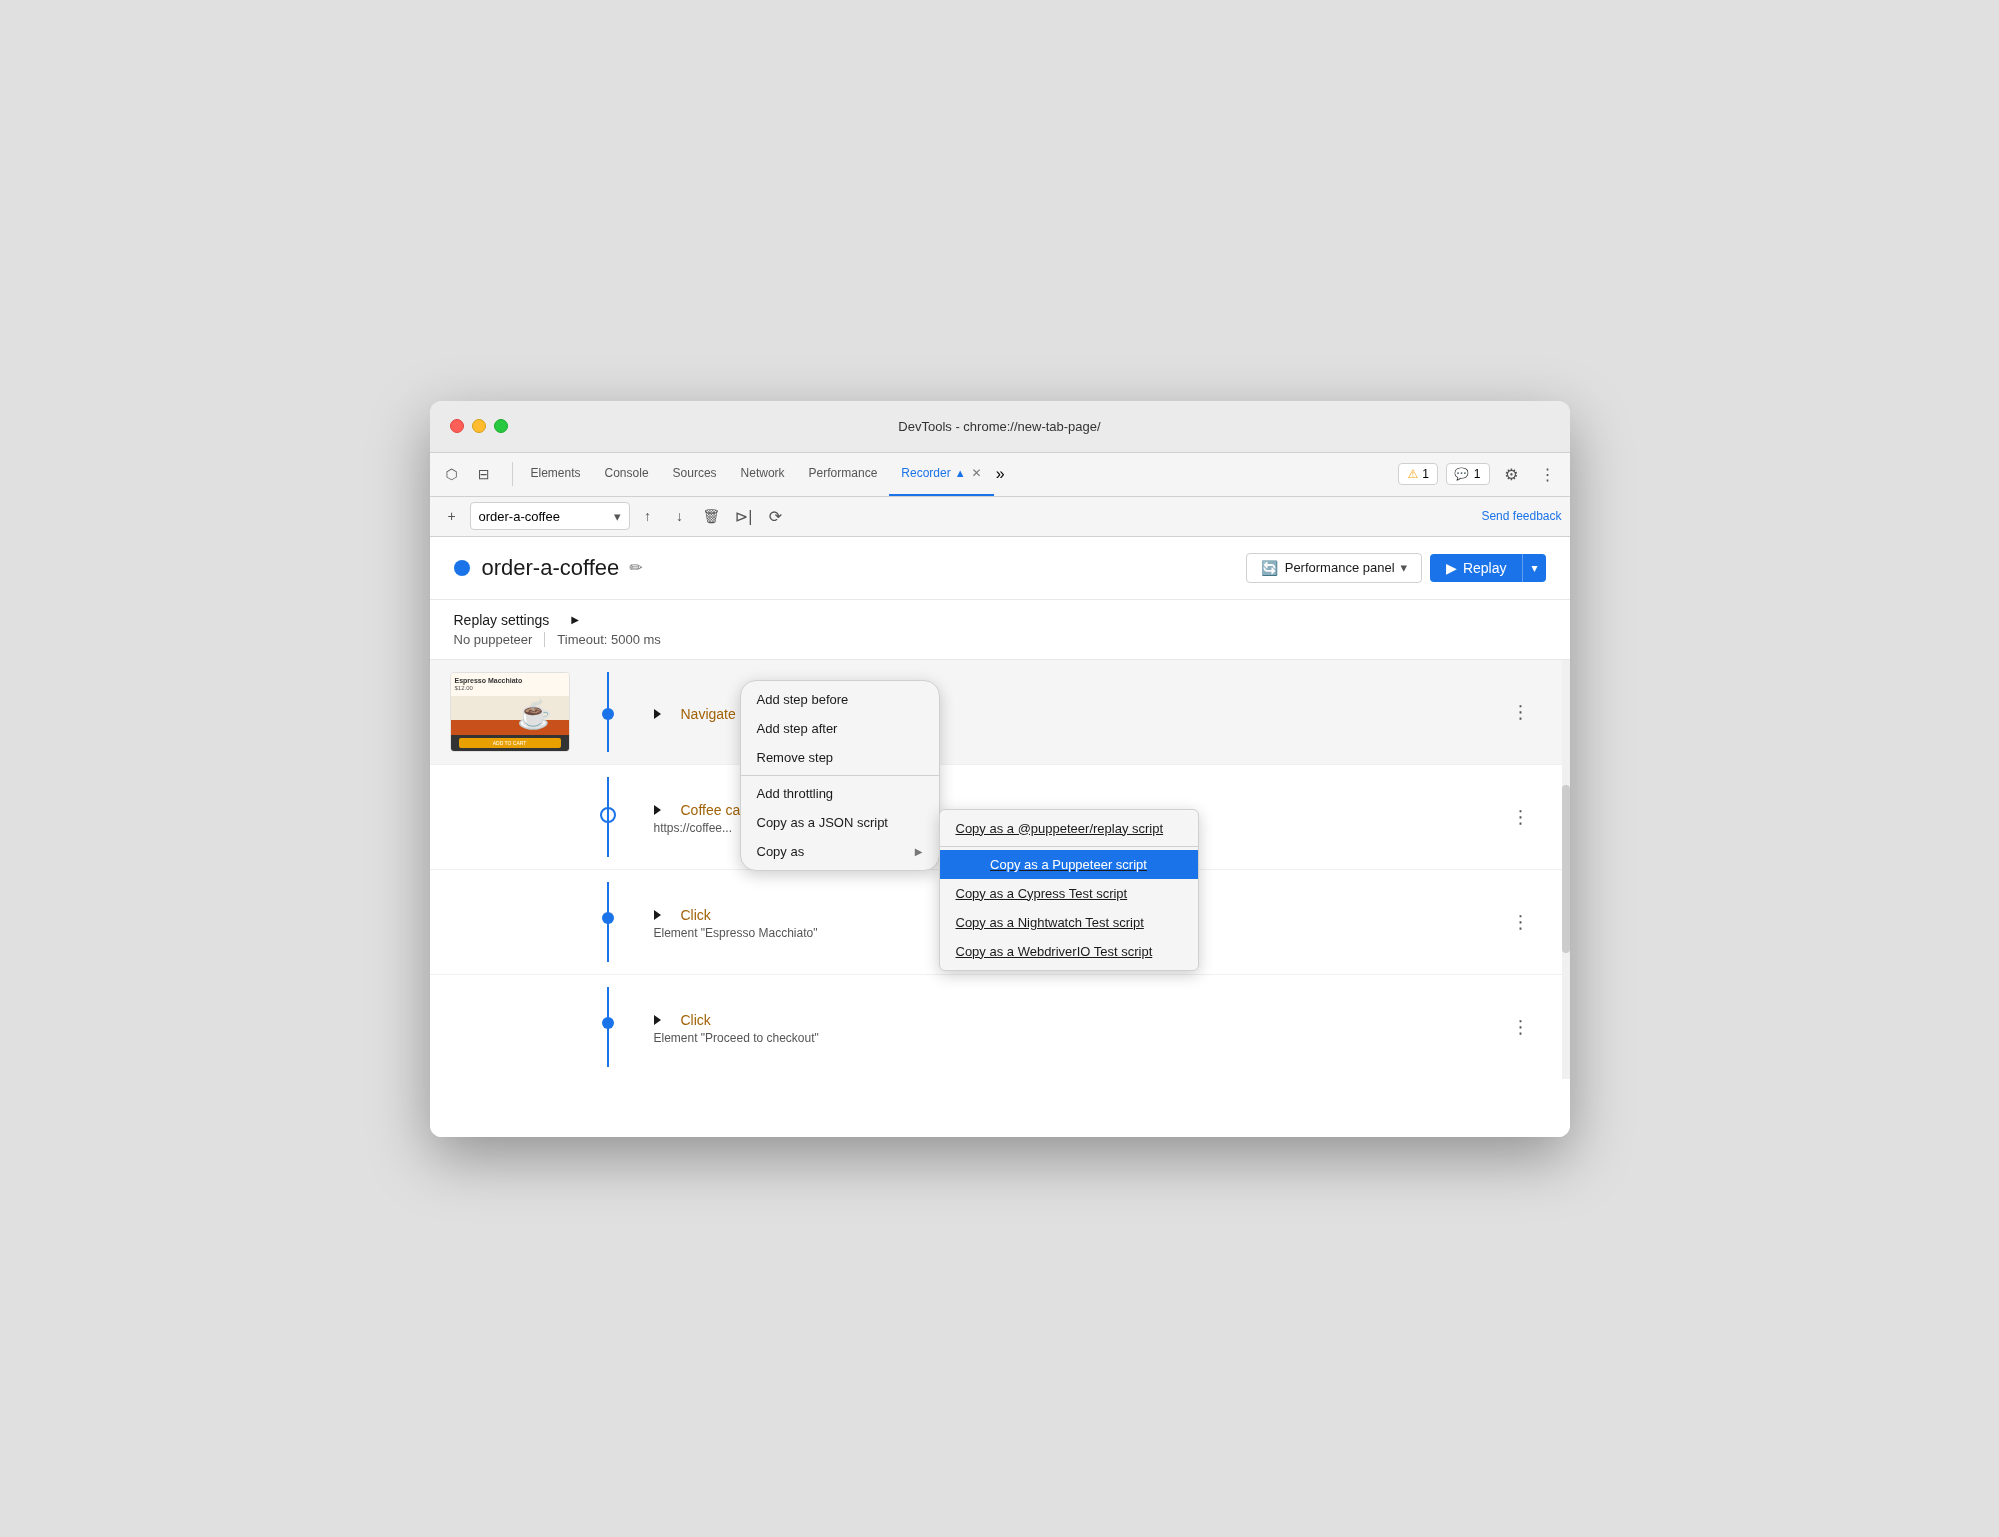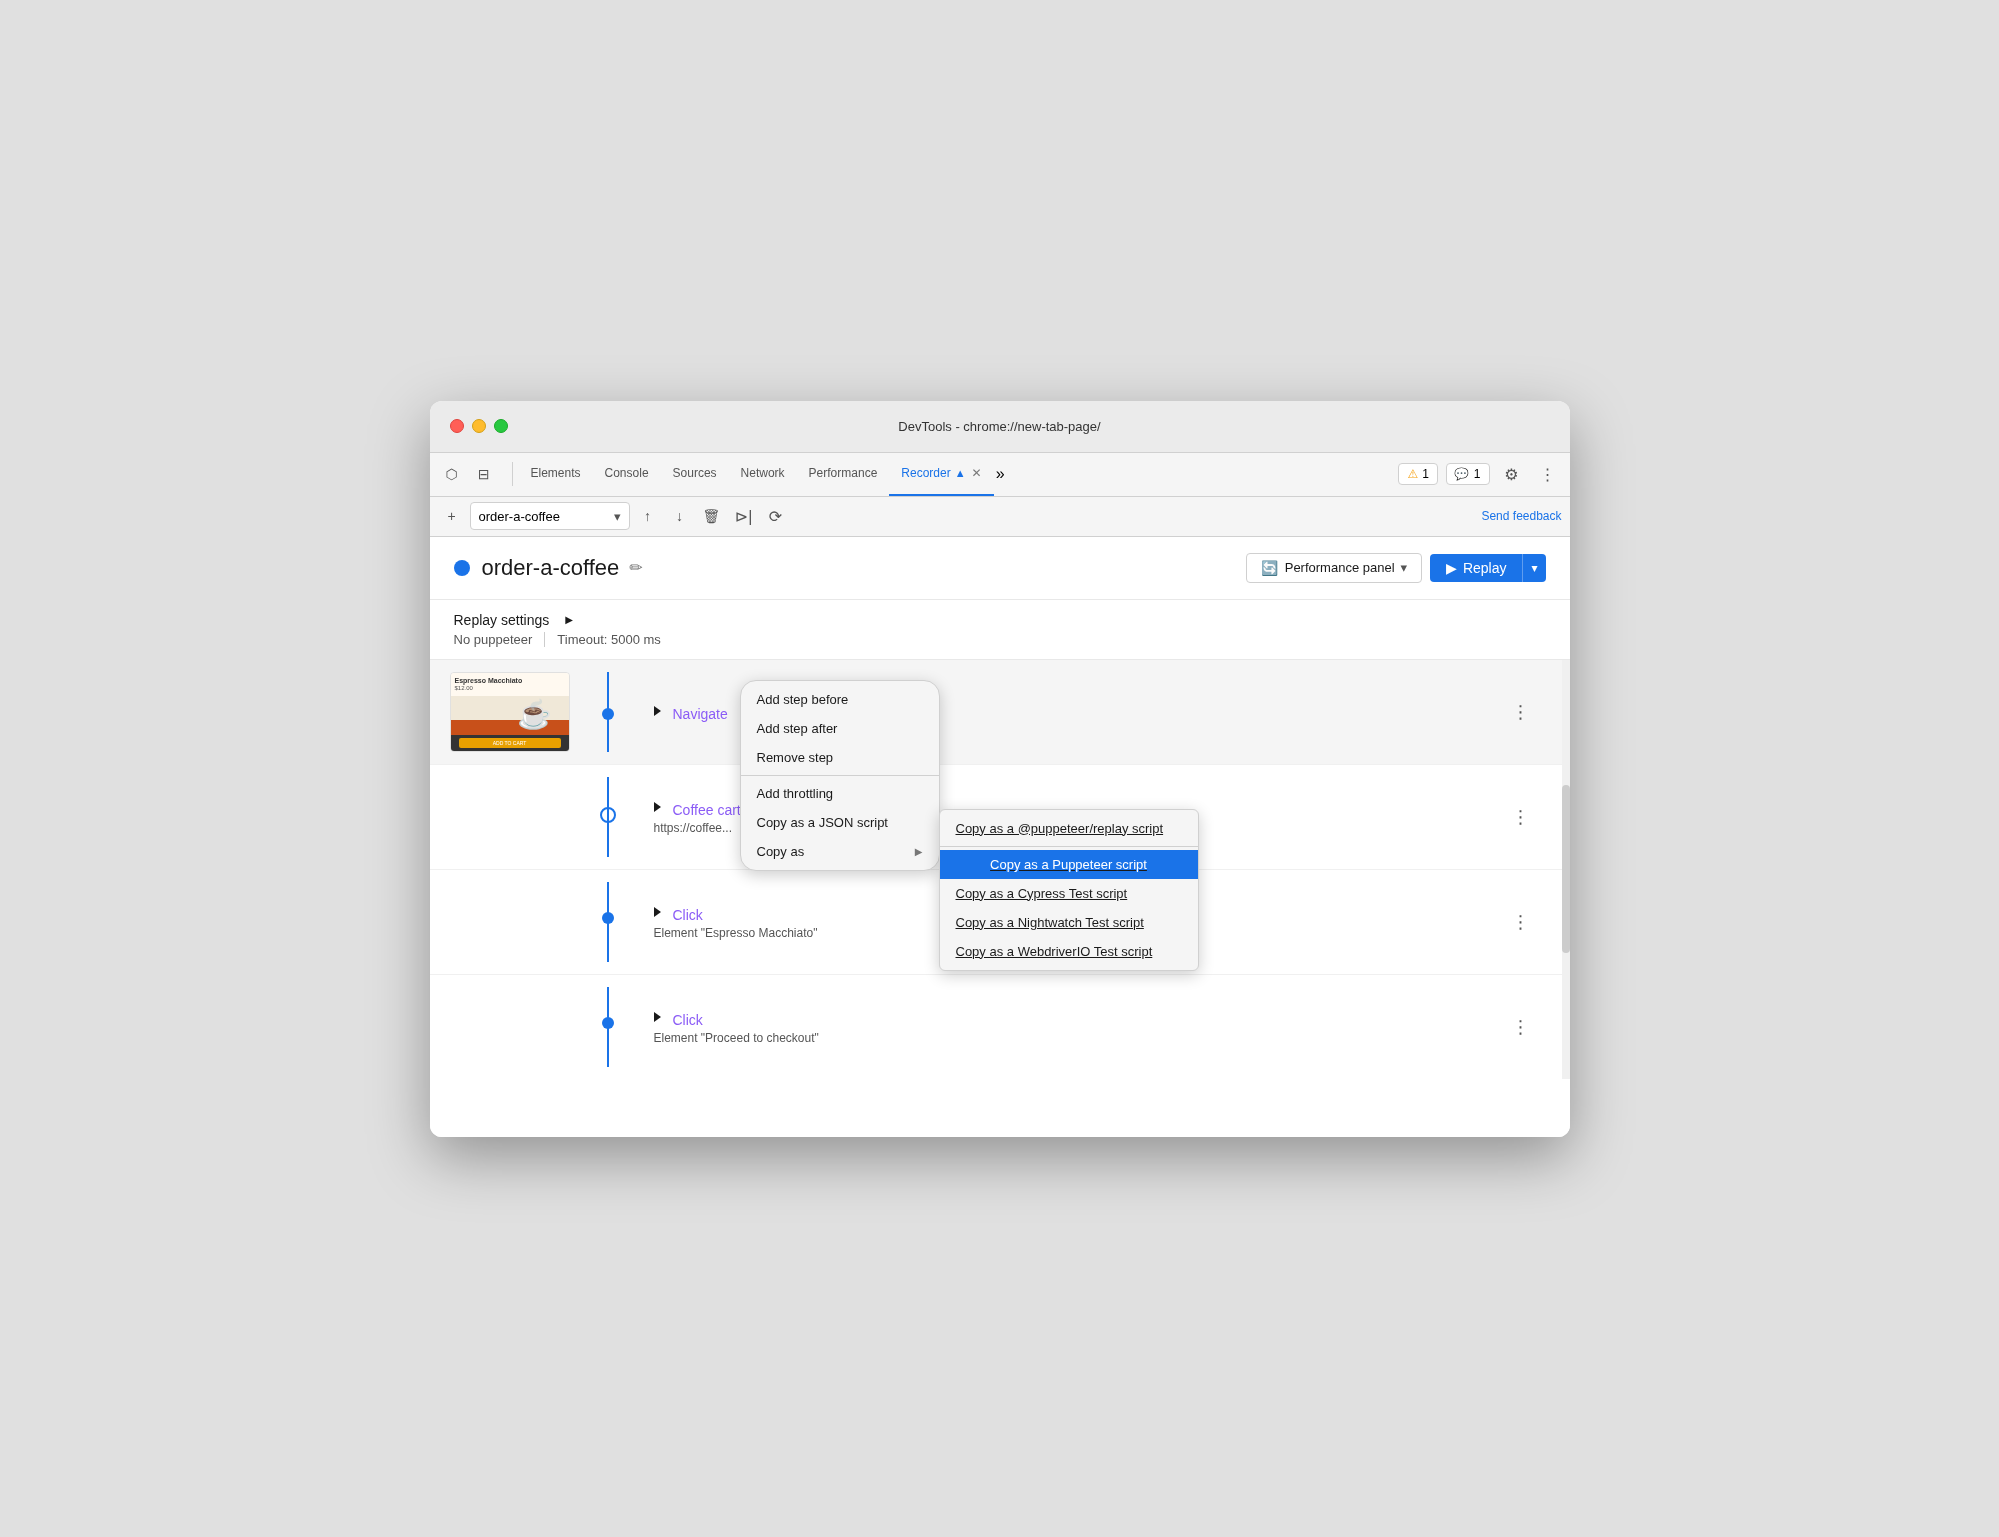--- a/index.html
+++ b/index.html
@@ -275,21 +275,21 @@
       align-items: center;
     }
     .settings-left { flex: 1; }
     .settings-right { flex: 1; text-align: right; }
     .settings-title {
       font-size: 14px;
       font-weight: 500;
       color: #1a1a1a;
       display: flex;
       align-items: center;
-      gap: 16px;
+      gap: 22px;
       cursor: pointer;
     }
     .settings-sub {
       font-size: 13px;
       color: #555;
       margin-top: 4px;
       display: flex;
       gap: 0;
     }
     .settings-sub-item {
@@ -370,24 +370,24 @@
     }
 
     .step-content {
       flex: 1;
       padding-left: 16px;
       padding-top: 4px;
     }
     .step-title {
       font-size: 14px;
       font-weight: 500;
-      color: #8b5cf6;
-      display: flex;
-      align-items: flex-start;
-      gap: 12px;
+      color: #a16207;
+      display: flex;
+      align-items: center;
+      gap: 20px;
     }
     .step-detail {
       font-size: 12px;
       color: #555;
       margin-top: 3px;
     }
     .step-more {
       margin-left: auto;
       padding-right: 16px;
       color: #555;

